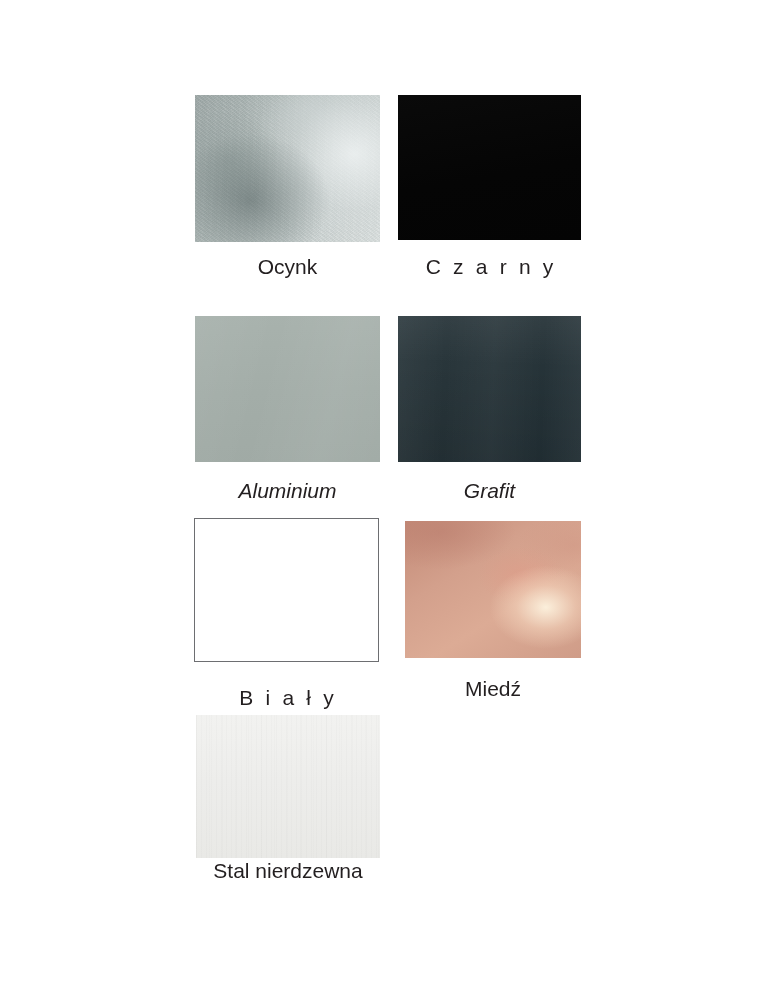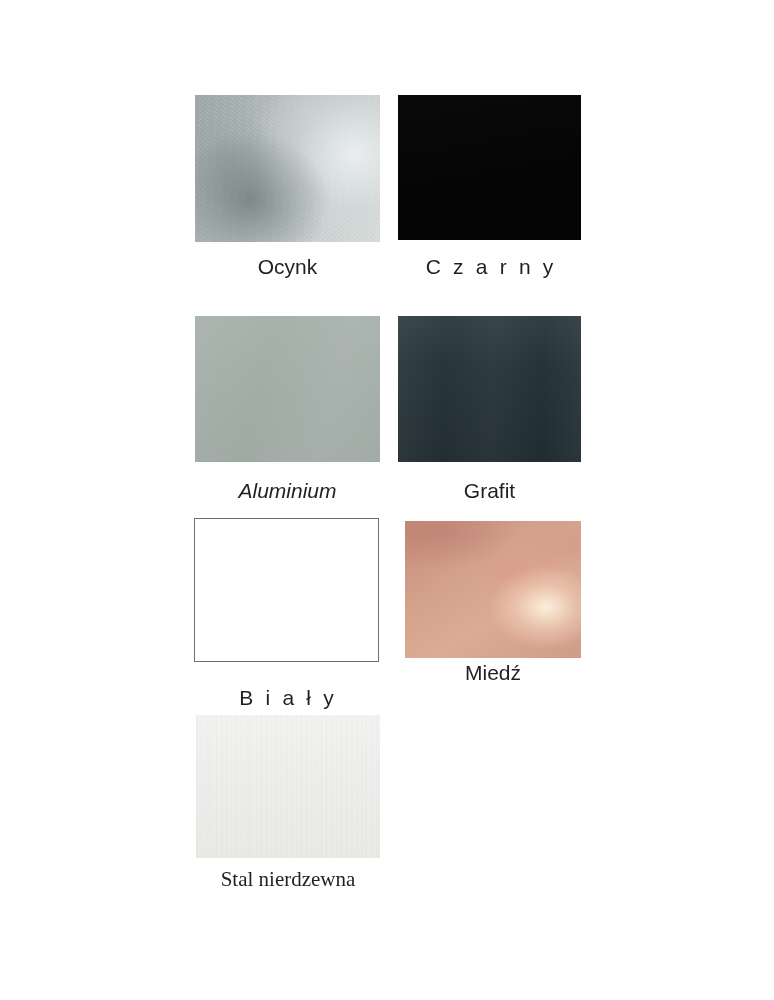--- a/index.html
+++ b/index.html
@@ -65,35 +65,35 @@
   #item-czarny .swatch-chip { width: 183px; height: 145px; }
   #item-czarny .swatch-label { top: 160px; }
 
   
   #item-aluminium { left: 195px; top: 316px; width: 185px; }
   #item-aluminium .swatch-chip { width: 185px; height: 146px; }
   #item-aluminium .swatch-label { top: 163px; font-style: italic; }
 
   #item-grafit { left: 398px; top: 316px; width: 183px; }
   #item-grafit .swatch-chip { width: 183px; height: 146px; }
-  #item-grafit .swatch-label { top: 163px; }
+  #item-grafit .swatch-label { top: 163px; font-style: italic; }
 
   
   #item-bialy { left: 194px; top: 518px; width: 185px; }
   #item-bialy .swatch-chip { width: 185px; height: 144px; }
   #item-bialy .swatch-label { top: 168px; }
 
   #item-miedz { left: 405px; top: 521px; width: 176px; }
   #item-miedz .swatch-chip { width: 176px; height: 137px; }
-  #item-miedz .swatch-label { top: 140px; }
+  #item-miedz .swatch-label { top: 156px; }
 
   
   #item-stal { left: 196px; top: 715px; width: 184px; }
   #item-stal .swatch-chip { width: 184px; height: 143px; }
-  #item-stal .swatch-label { top: 152px; font-family: Liberation Serif, serif; }
+  #item-stal .swatch-label { top: 144px; }
 
   
 
   
   .surface-ocynk {
     background-color: #b4bdbb;
     background-image:
       radial-gradient(ellipse 58% 62% at 30% 72%, rgba(86,100,100,0.58) 0%, rgba(104,118,117,0.30) 42%, rgba(255,255,255,0) 74%),
       radial-gradient(ellipse 42% 48% at 18% 44%, rgba(120,134,132,0.34) 0%, rgba(255,255,255,0) 70%),
       radial-gradient(ellipse 70% 80% at 86% 40%, rgba(236,240,240,0.92) 0%, rgba(215,221,221,0.40) 48%, rgba(255,255,255,0) 80%),

